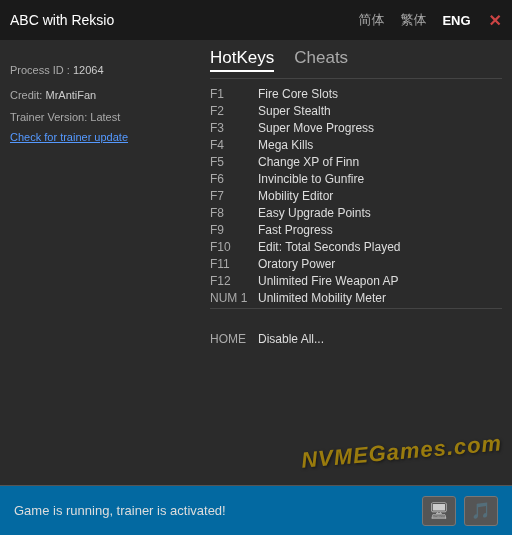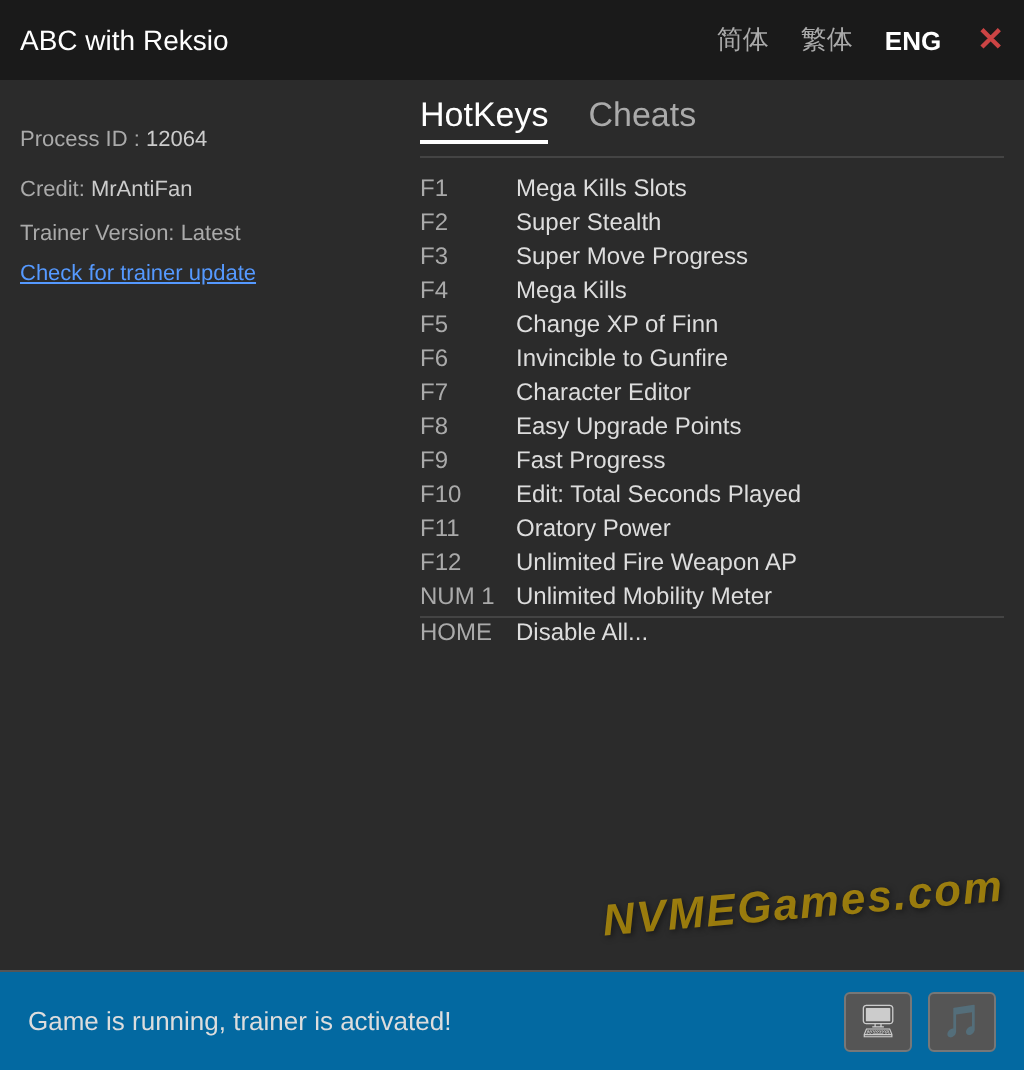--- a/index.html
+++ b/index.html
@@ -226,21 +226,21 @@
       min-width: 48px;
       text-align: left;
     }
     .hotkey-label {
       color: #dddddd;
       font-size: 12px;
     }
 
     .home-section {
       margin-top: 2px;
-      padding-top: 0;
+      padding-top: 23px;
       border-top: 1px solid #444;
     }
     .home-item {
       display: flex;
       align-items: center;
     }
     .home-key {
       color: #aaaaaa;
       font-size: 12px;
       min-width: 48px;
@@ -339,21 +339,21 @@
   <div class="right-panel">
 
     <div class="tab-bar">
       <span class="tab active">HotKeys</span>
       <span class="tab">Cheats</span>
     </div>
 
     <ul class="hotkey-list">
       <li class="hotkey-item">
         <span class="hotkey-key">F1</span>
-        <span class="hotkey-label">Mega Kills Slots</span>
+        <span class="hotkey-label">Fire Core Slots</span>
       </li>
       <li class="hotkey-item">
         <span class="hotkey-key">F2</span>
         <span class="hotkey-label">Super Stealth</span>
       </li>
       <li class="hotkey-item">
         <span class="hotkey-key">F3</span>
         <span class="hotkey-label">Super Move Progress</span>
       </li>
       <li class="hotkey-item">
@@ -363,21 +363,21 @@
       <li class="hotkey-item">
         <span class="hotkey-key">F5</span>
         <span class="hotkey-label">Change XP of Finn</span>
       </li>
       <li class="hotkey-item">
         <span class="hotkey-key">F6</span>
         <span class="hotkey-label">Invincible to Gunfire</span>
       </li>
       <li class="hotkey-item">
         <span class="hotkey-key">F7</span>
-        <span class="hotkey-label">Character Editor</span>
+        <span class="hotkey-label">Mobility Editor</span>
       </li>
       <li class="hotkey-item">
         <span class="hotkey-key">F8</span>
         <span class="hotkey-label">Easy Upgrade Points</span>
       </li>
       <li class="hotkey-item">
         <span class="hotkey-key">F9</span>
         <span class="hotkey-label">Fast Progress</span>
       </li>
       <li class="hotkey-item">

